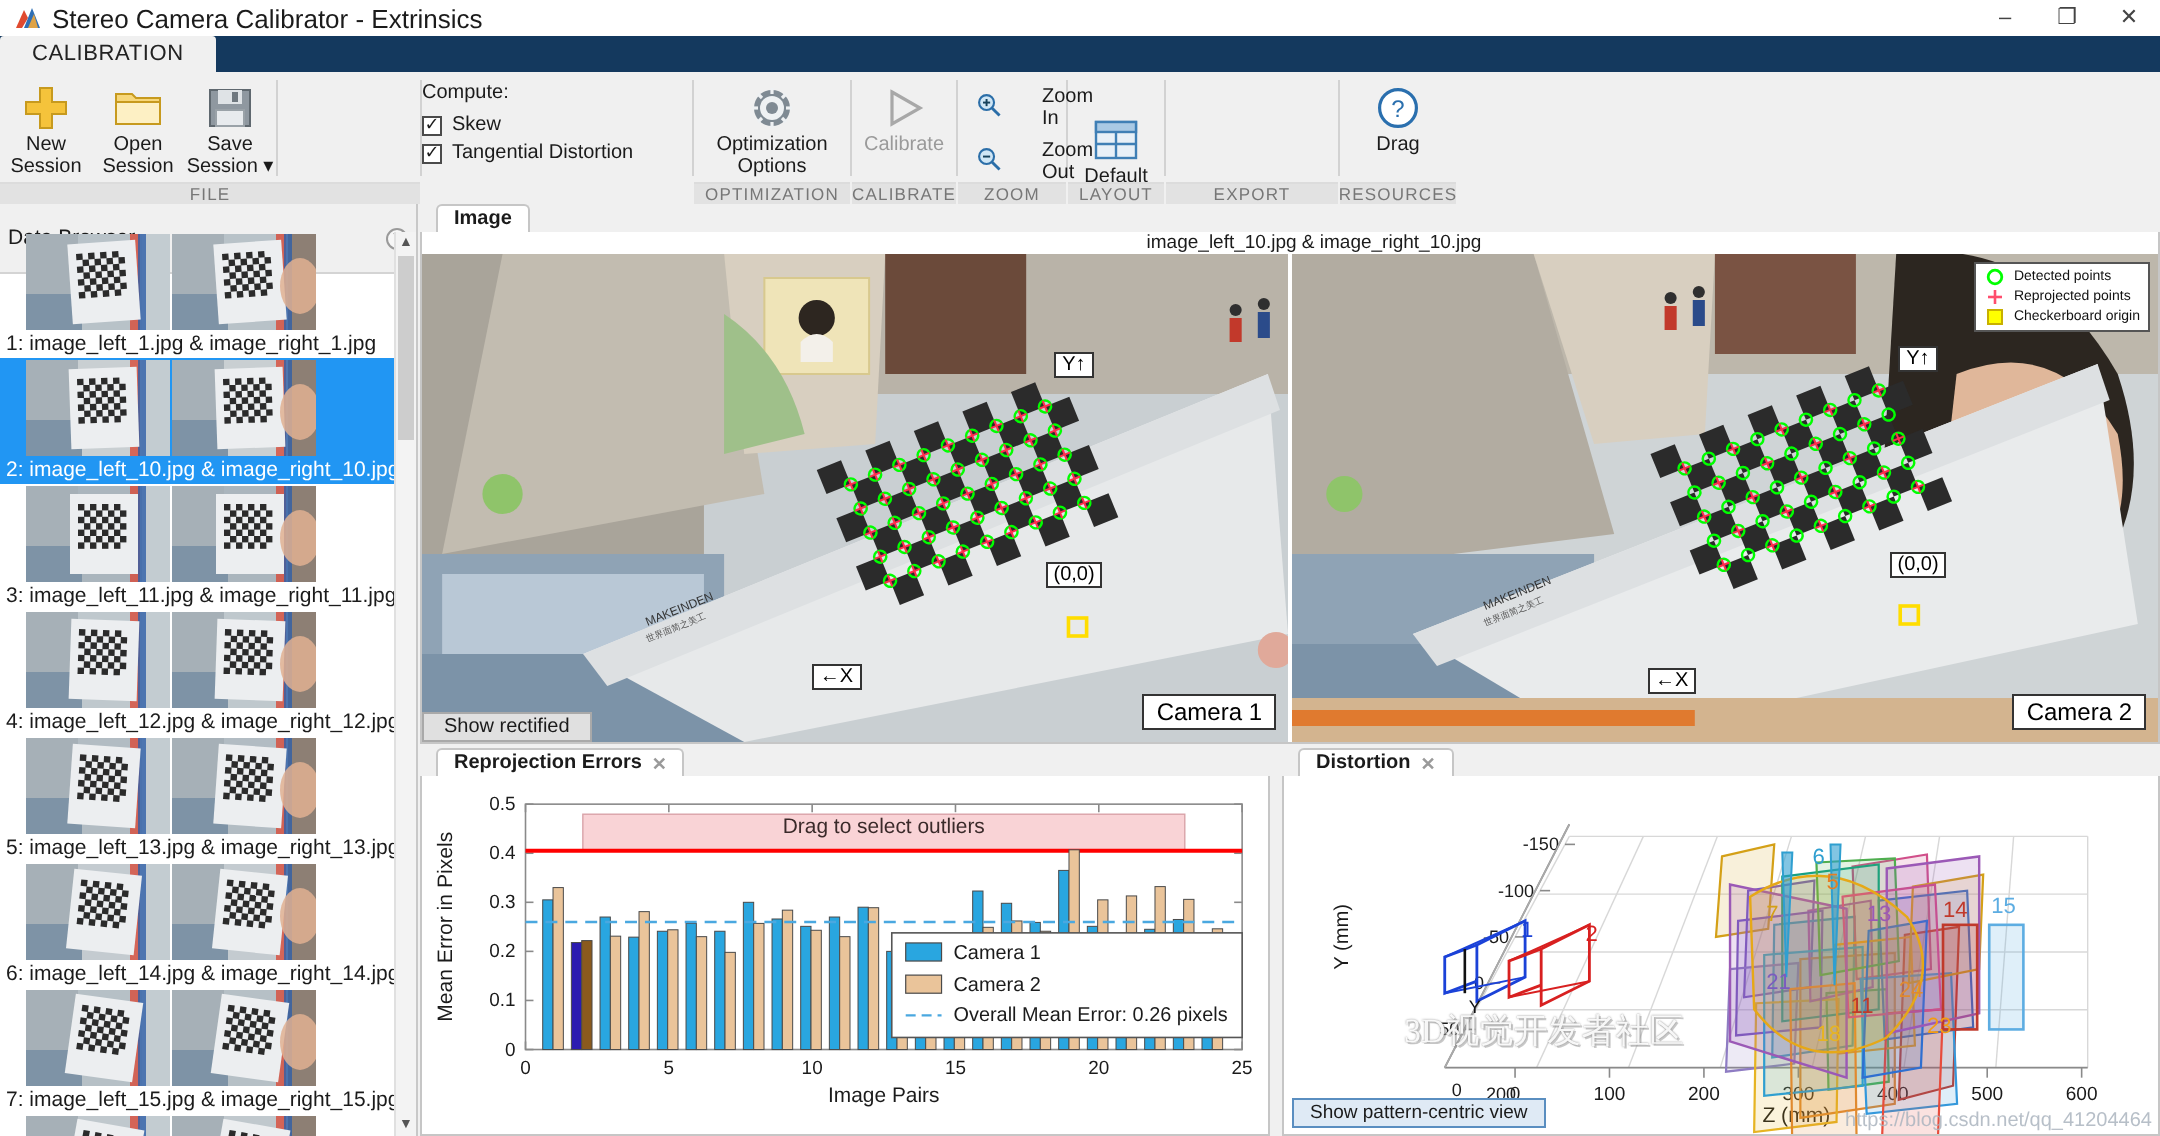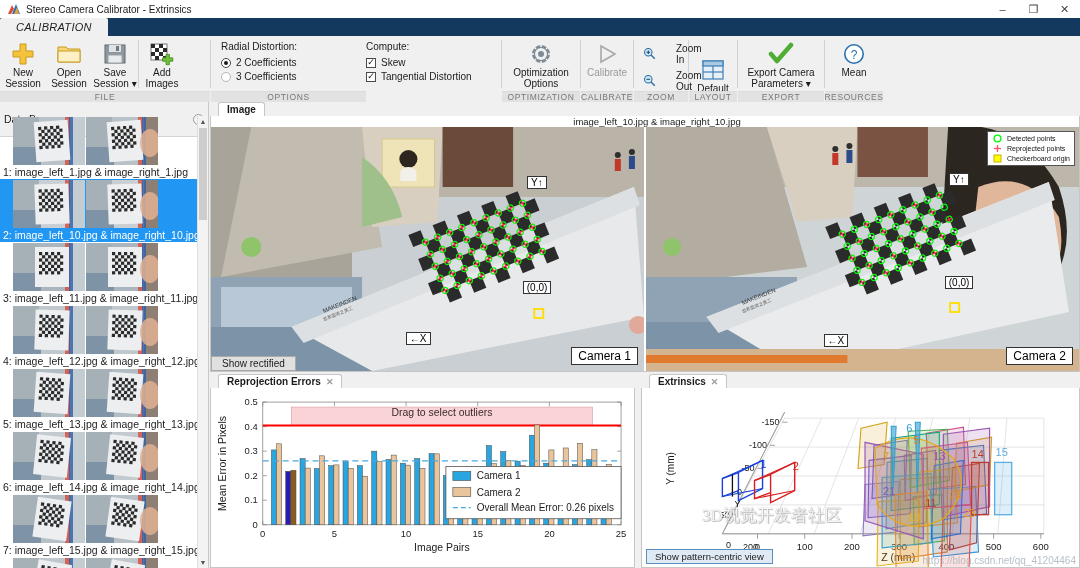--- a/index.html
+++ b/index.html
@@ -12,29 +12,29 @@
   }
   #app { position: relative; width: 1080px; height: 568px; background: #f0f0f0; }
 
   
   .titlebar {
     height: 18px; background: #ffffff; display: flex; align-items: center;
     border-bottom: 0px solid #ddd; position: relative;
   }
   .title-icon { width: 16px; height: 14px; margin: 0 4px 0 6px; position: relative; }
   .title-icon svg { display:block; }
-  .title-text { font-size: 10px; color: #1b1b1b; }
+  .title-text { font-size: 13px; color: #1b1b1b; }
   .win-controls { position: absolute; right: 0; top: 0; height: 18px; display: flex; }
   .win-btn {
     width: 31px; height: 18px; display: flex; align-items: center; justify-content: center;
     color: #444; font-size: 11px; line-height: 1;
   }
 
   
-  .tabstrip { height: 18px; background: #14395e; display: flex; align-items: flex-end; font-style: italic; }
+  .tabstrip { height: 18px; background: #14395e; display: flex; align-items: flex-end; }
   .ribbon-tab {
     height: 18px; padding: 0 16px; display: flex; align-items: center;
     background: #f0f0f0; color: #222; font-size: 11px; letter-spacing: .3px;
     border-top-left-radius: 2px; border-top-right-radius: 2px;
   }
   .ribbon-tab .lbl { transform: translateY(0px); }
 
   
   .ribbon { height: 66px; background: #f0f0f0; display: flex; position: relative; }
   .ribbon-group { display: flex; position: relative; height: 66px; }
@@ -208,61 +208,25 @@
             <rect x="3" y="4" width="20" height="18" fill="#8f98a0" stroke="#5f686f"></rect>
             <rect x="7" y="4" width="12" height="7" fill="#dfe3e6"></rect>
             <rect x="14" y="5" width="3" height="5" fill="#6f787f"></rect>
             <rect x="6" y="14" width="14" height="8" fill="#e8ebee" stroke="#9aa2a8"></rect>
           </svg>
         </span>
         <span class="cap">Save
 Session ▾</span>
       </div>
       <div class="ribbon-sep"></div>
-      <div class="rb-btn">
-        <span class="ic">
-          <svg width="26" height="26" viewBox="0 0 26 26">
-            <rect x="2" y="3" width="16" height="16" fill="#fff" stroke="#777"></rect>
-            <g fill="#2a2a2a">
-              <rect x="2" y="3" width="4" height="4"></rect>
-                <rect x="10" y="3" width="4" height="4"></rect>
-              <rect x="6" y="7" width="4" height="4"></rect>
-                <rect x="14" y="7" width="4" height="4"></rect>
-              <rect x="2" y="11" width="4" height="4"></rect>
-                <rect x="10" y="11" width="4" height="4"></rect>
-              <rect x="6" y="15" width="4" height="4"></rect>
-                <rect x="14" y="15" width="4" height="4"></rect>
-            </g>
-            <path d="M16 13 h4 v4 h4 v4 h-4 v4 h-4 v-4 h-4 v-4 h4 z" fill="#6fbf3b" stroke="#4a8a26" stroke-width="1" transform="translate(0,-1) scale(0.85) translate(4,4)"></path>
-          </svg>
-        </span>
-        <span class="cap">Add
-Images</span>
-      </div>
       <div class="grp-label">FILE</div>
     </div>
 
     <div class="ribbon-sep"></div>
 
-    <div class="ribbon-group" style="width:155px;">
-      <div class="opt-block">
-        <div class="opt-col">
-          <div class="opt-head">Radial Distortion:</div>
-          <label class="opt-item">
-            <span class="radio on"></span>
-            <span>2 Coefficients</span>
-          </label>
-          <label class="opt-item">
-            <span class="radio dim"></span>
-            <span>3 Coefficients</span>
-          </label>
-        </div>
-      </div>
-      <div class="grp-label">OPTIONS</div>
-    </div>
 
     <div class="ribbon-group" style="width:135px;">
       <div class="opt-block" style="padding-left:0;">
         <div class="opt-col">
           <div class="opt-head">Compute:</div>
           <label class="opt-item">
             <span class="chk">✓</span>
             <span>Skew</span>
           </label>
           <label class="opt-item">
@@ -367,43 +331,34 @@
         </span>
         <span class="cap">Default
 Layout</span>
       </div>
       <div class="grp-label">LAYOUT</div>
     </div>
 
     <div class="ribbon-sep"></div>
 
     <div class="ribbon-group" style="width:86px;">
-      <div class="rb-btn" style="width:86px;">
-        <span class="ic">
-          <svg width="26" height="24" viewBox="0 0 26 24">
-            <path d="M3 12 L9 19 L23 3" fill="none" stroke="#4fad33" stroke-width="4.5" stroke-linecap="round" stroke-linejoin="round"></path>
-          </svg>
-        </span>
-        <span class="cap">Export Camera
-Parameters ▾</span>
-      </div>
       <div class="grp-label">EXPORT</div>
     </div>
 
     <div class="ribbon-sep"></div>
 
     <div class="ribbon-group" style="width:58px;">
       <div class="rb-btn" style="width:58px;">
         <span class="ic">
           <svg width="22" height="22" viewBox="0 0 22 22">
             <circle cx="11" cy="11" r="9.2" fill="#fff" stroke="#2a6fae" stroke-width="1.6"></circle>
             <text x="11" y="15.5" font-size="12" text-anchor="middle" fill="#2a6fae" font-family="Liberation Serif, serif">?</text>
           </svg>
         </span>
-        <span class="cap">Mean</span>
+        <span class="cap">Drag</span>
       </div>
       <div class="grp-label">RESOURCES</div>
     </div>
 
     <div class="ribbon-group" style="flex:1;">
       <div class="grp-label" style="background:#f0f0f0;border-top:none;"></div>
     </div>
   </div>
 
   <div class="work">
@@ -1636,21 +1591,21 @@
               <text x="267" y="107" font-size="10" fill="#1b1b1b">Camera 2</text>
               <line x1="243" y1="119" x2="261" y2="119" stroke="#4aa8e0" stroke-width="1.2" stroke-dasharray="5 3"></line>
               <text x="267" y="122" font-size="10" fill="#1b1b1b">Overall Mean Error: 0.26 pixels</text>
             </svg>
         </div>
       </div>
 
       <div class="bpanel ext">
         <div class="panel-tabbar">
           <div class="panel-tab">
-            <span>Extrinsics</span>
+            <span>Distortion</span>
             <span class="x">✕</span>
           </div>
         </div>
         <div class="bcanvas">
           <svg id="ext-chart" width="100%" height="100%" viewBox="0 0 435 178" preserveAspectRatio="none">
               <rect x="0" y="0" width="435" height="178" fill="#fff"></rect>
               <line x1="142" y1="30" x2="80" y2="145" stroke="#d8d8d8" stroke-width="0.7"></line>
               <line x1="178.85714285714286" y1="30" x2="125.71428571428571" y2="145" stroke="#d8d8d8" stroke-width="0.7"></line>
               <line x1="215.71428571428572" y1="30" x2="171.42857142857142" y2="145" stroke="#d8d8d8" stroke-width="0.7"></line>
               <line x1="252.57142857142856" y1="30" x2="217.14285714285714" y2="145" stroke="#d8d8d8" stroke-width="0.7"></line>

